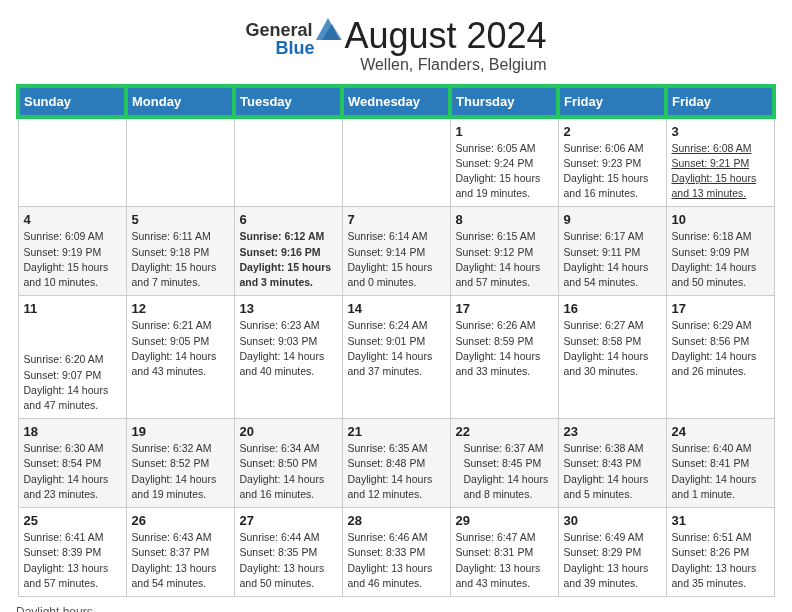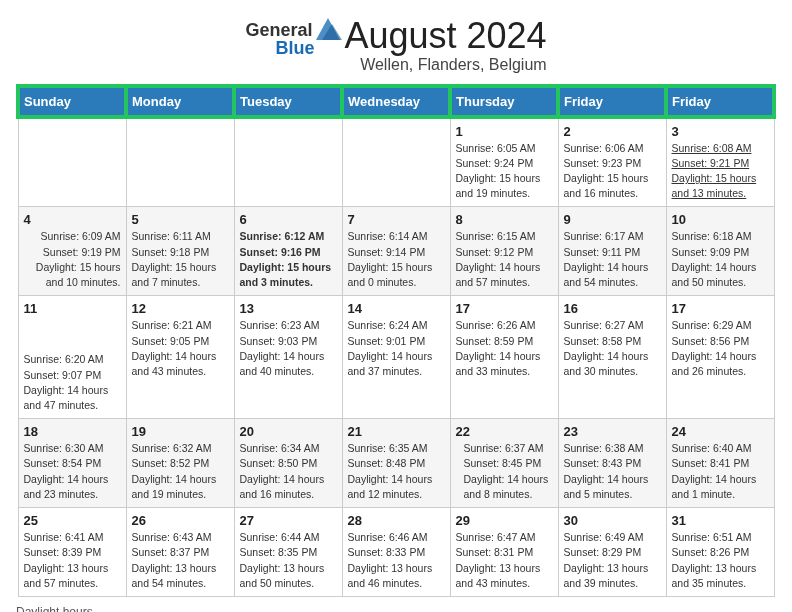--- a/index.html
+++ b/index.html
@@ -155,21 +155,21 @@
           <span class="day-num">3</span>
           <div class="day-info" style="white-space: pre-line; text-decoration: underline;">Sunrise: 6:08 AM
 Sunset: 9:21 PM
 Daylight: 15 hours
 and 13 minutes.</div>
         </td>
       </tr>
       <tr>
         <td>
           <span class="day-num">4</span>
-          <div class="day-info" style="white-space: pre-line; text-align: right;">Sunrise: 6:09 AM
+          <div class="day-info" style="white-space: pre-line;">Sunrise: 6:09 AM
 Sunset: 9:19 PM
 Daylight: 15 hours
 and 10 minutes.</div>
         </td>
         <td>
           <span class="day-num">5</span>
           <div class="day-info" style="white-space: pre-line;">Sunrise: 6:11 AM
 Sunset: 9:18 PM
 Daylight: 15 hours
 and 7 minutes.</div>

